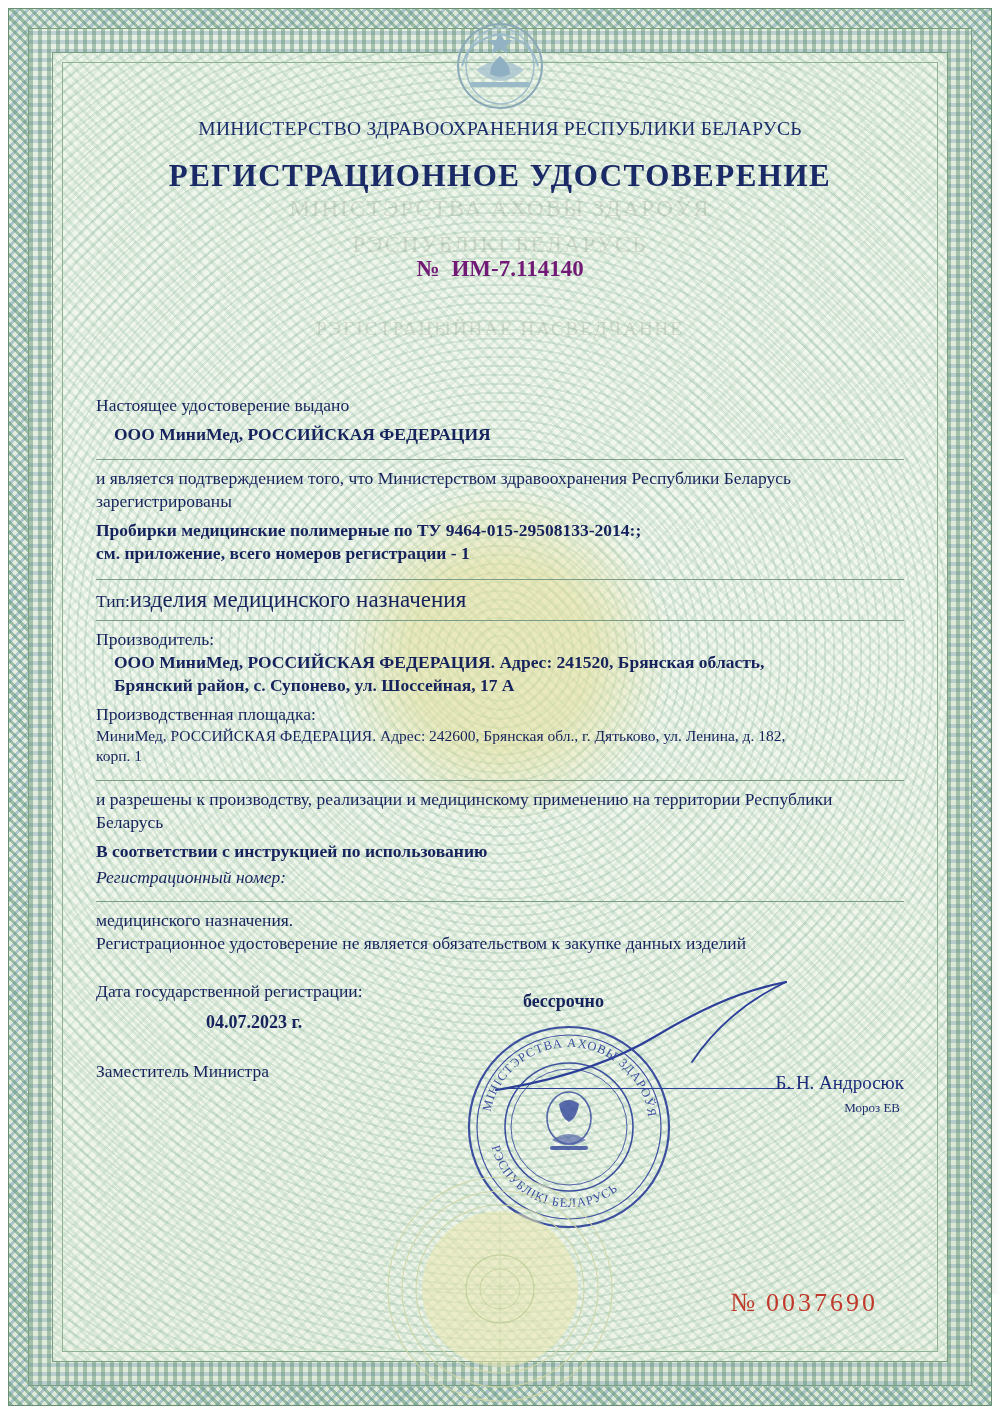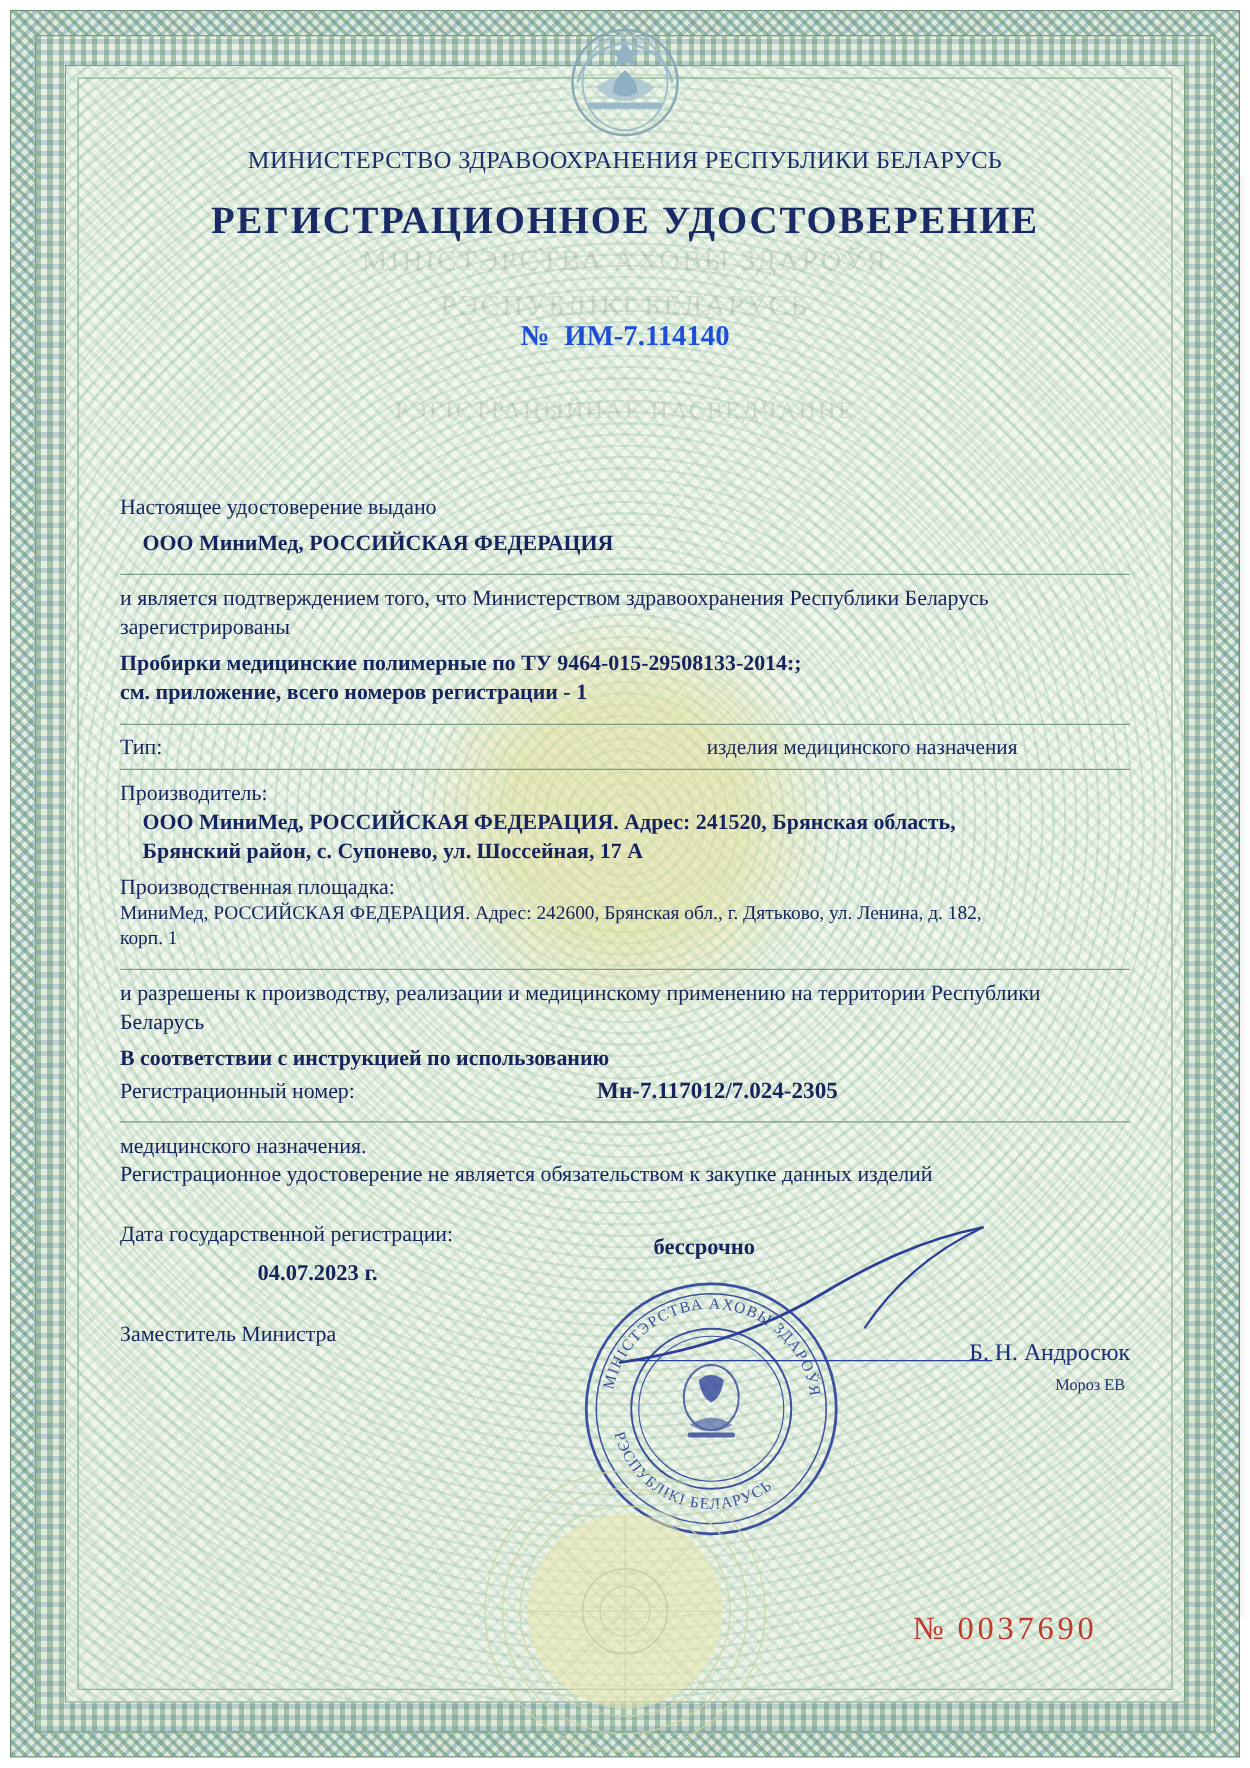--- a/index.html
+++ b/index.html
@@ -115,21 +115,21 @@
     font-size: 31px;
     font-weight: bold;
     color: #1a2a66;
     letter-spacing: 1.5px;
     margin-top: 18px;
   }
   .doc-number {
     text-align: center;
     font-size: 23px;
     font-weight: bold;
-    color: #1d4ed8;
+    color: #701a75;
     margin-top: 62px;
   }
   .doc-number .no-sign { margin-right: 12px; }
 
   .body-block { margin-top: 112px; color: #15225c; }
 
   .line {
     font-size: 17.5px;
     line-height: 1.32;
     color: #15225c;
@@ -146,31 +146,31 @@
   }
   .gap-s { height: 6px; }
 
   .row-type {
     display: flex;
     align-items: baseline;
   }
   .row-type .label { font-size: 17.5px; }
   .row-type .value {
     flex: 1;
-    text-align: right;
-    font-size: 17px;
+    text-align: left;
+    font-size: 23px;
     padding-right: 90px;
   }
 
   .row-regnum {
     display: flex;
     align-items: baseline;
     margin-top: 4px;
   }
-  .row-regnum .label { font-size: 17.5px; }
+  .row-regnum .label { font-size: 17.5px; font-style: italic; }
   .row-regnum .value {
     flex: 1;
     text-align: center;
     font-size: 18.5px;
     font-weight: bold;
     padding-left: 40px;
     padding-right: 80px;
   }
 
   .dates {
@@ -317,21 +317,20 @@
       <div class="line small center">корп. 1</div>
       <div class="gap-s"></div>
       <div class="hr"></div>
 
       <div class="line">и разрешены к производству, реализации и медицинскому применению на территории Республики Беларусь</div>
       <div class="gap-s"></div>
       <div class="line bold">В соответствии с инструкцией по использованию</div>
 
       <div class="row-regnum">
         <span class="label">Регистрационный номер:</span>
-        <span class="value">Мн-7.117012/7.024-2305</span>
       </div>
       <div class="gap-s"></div>
       <div class="hr"></div>
 
       <div class="line"> медицинского назначения.</div>
       <div class="line">Регистрационное удостоверение не является  обязательством к закупке данных изделий</div>
 
       <div class="dates">
         <div class="col-left">
           <div class="cap">Дата государственной регистрации:</div>

